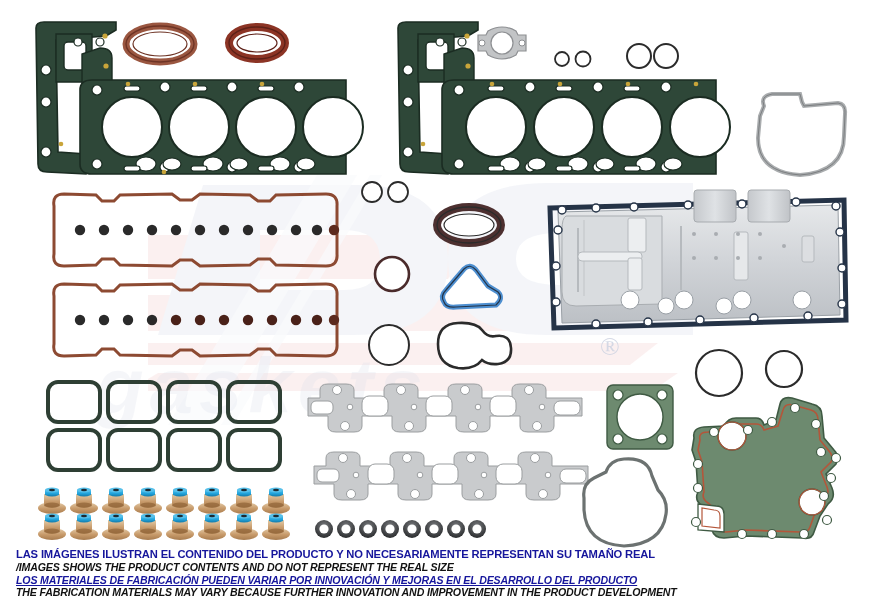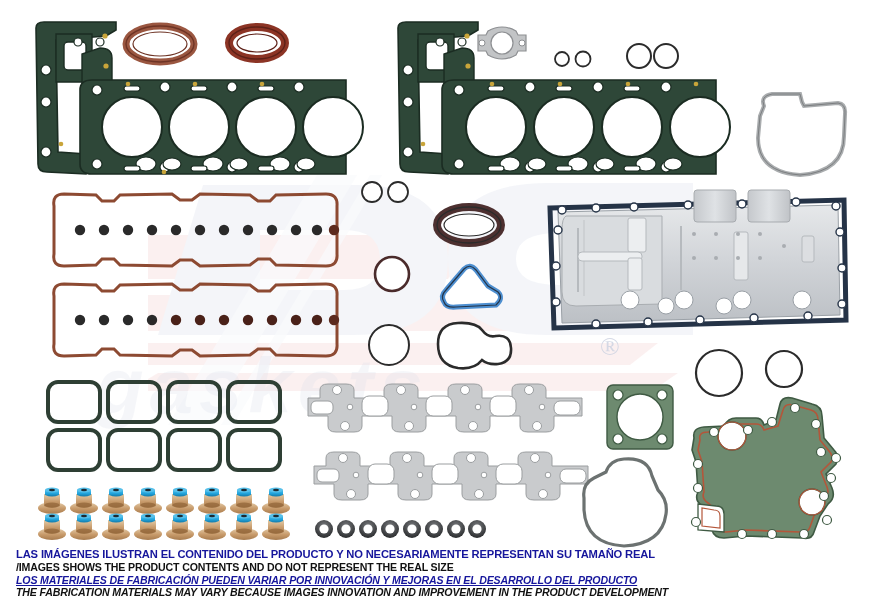--- a/index.html
+++ b/index.html
@@ -14,21 +14,21 @@
           font-family:"Liberation Serif",serif;opacity:.85;}
 
   
   .part{position:absolute;z-index:4;}
   svg{display:block;overflow:visible;}
 
   
   #disclaim{position:absolute;left:0;top:548px;width:852px;z-index:9;text-align:left;margin-left:16px;}
   #disclaim div{font-family:"Liberation Sans",sans-serif;font-weight:bold;line-height:1.18;letter-spacing:-.15px;}
   .l-blue{color:#16169c;font-size:11.2px;}
-  .l-blk{color:#111111;font-size:10.6px;}
+  .l-blk{color:#111111;font-style:italic;font-size:10.6px;}
   .l-blue-i{color:#16169c;font-style:italic;font-size:10.6px;text-decoration:underline;}
   .l-blk2{color:#111111;font-style:italic;font-size:10.6px;}
 </style>
 </head>
 <body>
 
 <div id="stage">
 
   <svg class="wm" id="wm-logo" viewBox="0 0 560 250">
     <defs>
@@ -557,16 +557,16 @@
         <circle cx="142" cy="13" r="4.6" fill="#fff"></circle>
       <circle cx="163" cy="13" r="9" fill="url(#orG)"></circle>
         <circle cx="163" cy="13" r="4.6" fill="#fff"></circle>
     </g>
   </svg>
 
   <div id="disclaim">
     <div class="l-blue">LAS IMÁGENES ILUSTRAN EL CONTENIDO DEL PRODUCTO Y NO NECESARIAMENTE REPRESENTAN SU TAMAÑO REAL</div>
     <div class="l-blk">/IMAGES SHOWS THE PRODUCT CONTENTS AND DO NOT REPRESENT THE REAL SIZE</div>
     <div class="l-blue-i">LOS MATERIALES DE FABRICACIÓN PUEDEN VARIAR POR INNOVACIÓN Y MEJORAS EN EL DESARROLLO DEL PRODUCTO</div>
-    <div class="l-blk2">THE FABRICATION MATERIALS MAY VARY BECAUSE IMAGES INNOVATION AND IMPROVEMENT IN THE PRODUCT DEVELOPMENT</div>
+    <div class="l-blk2">THE FABRICATION MATERIALS MAY VARY BECAUSE FURTHER INNOVATION AND IMPROVEMENT IN THE PRODUCT DEVELOPMENT</div>
   </div>
 
 </div>
 
 </body></html>

